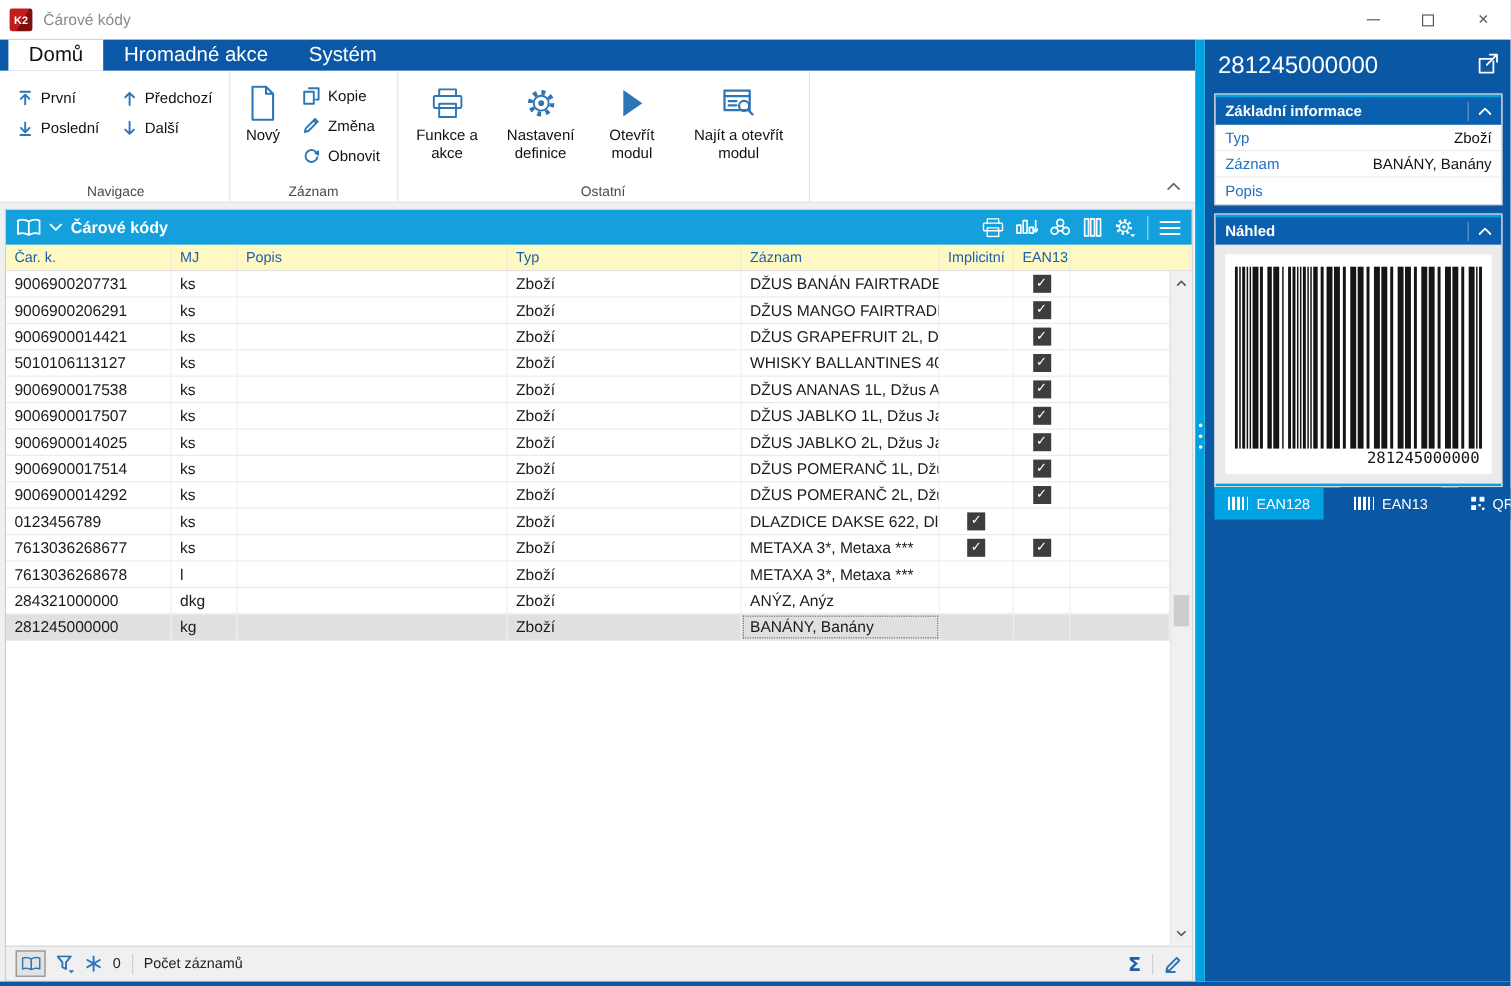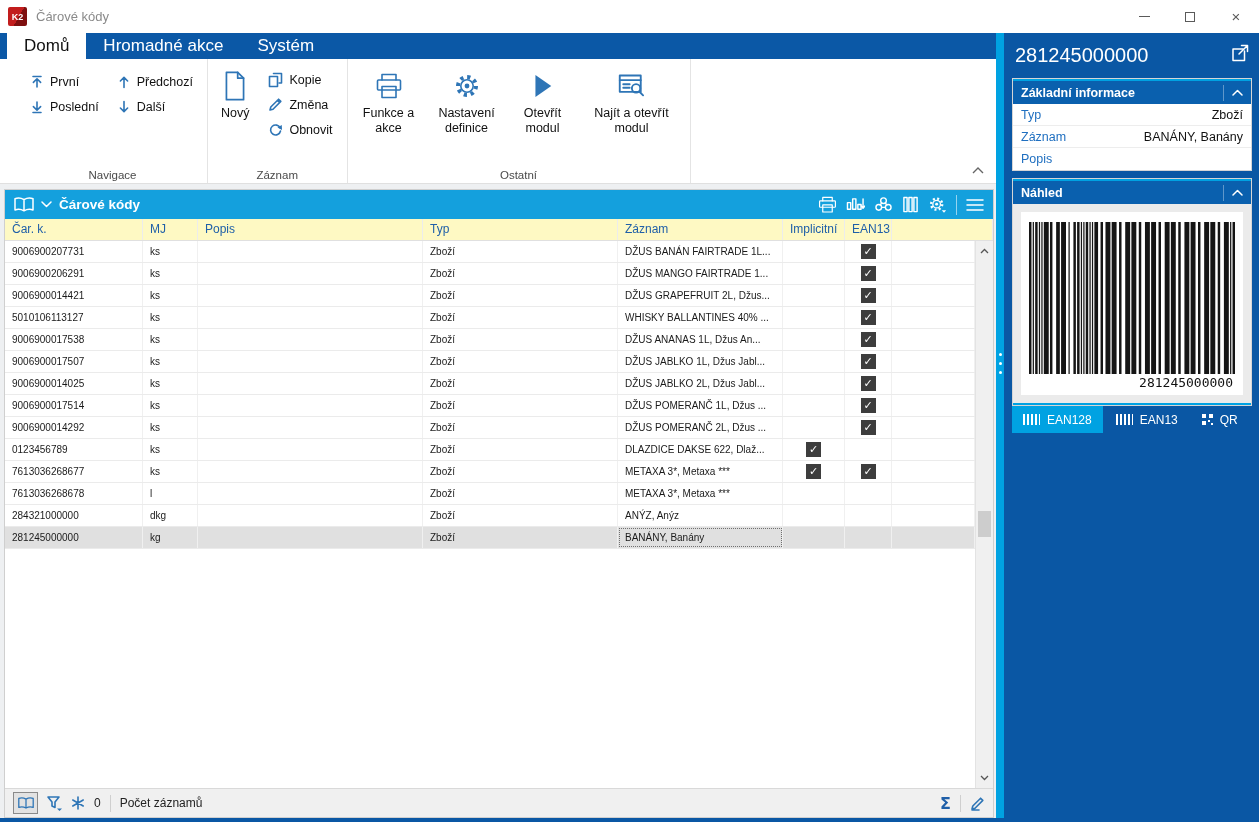--- a/index.html
+++ b/index.html
@@ -21,21 +21,21 @@
   .app-row { flex:1; display:flex; min-height:0; }
   .bottom-strip { flex:0 0 4px; background:#0a57a4; }
 
   
   .left-col { width:996px; display:flex; flex-direction:column; min-height:0; }
 
   .ribbon-tabs { height:26px; background:#0b58a6; display:flex; padding-left:7px; flex:0 0 auto; }
   .rtab { padding:0 17px; display:flex; align-items:center; color:#fff; font-size:17px; }
   .rtab.active { background:#fff; color:#111; }
 
-  .ribbon-body { height:125px; background:#fff; display:flex; position:relative; padding-left:18px; flex:0 0 auto; border-bottom:1px solid #e0e0e0; }
+  .ribbon-body { height:110px; background:#fff; display:flex; position:relative; padding-left:2px; flex:0 0 auto; border-bottom:1px solid #e0e0e0; }
   .rgroup { position:relative; border-right:1px solid #e4e4e4; padding:5px 12px 18px 10px; display:flex; gap:14px; }
   .rgroup-label { position:absolute; left:0; right:0; bottom:2px; text-align:center; font-size:11.5px; color:#4a4a4a; }
   .nav-col { display:flex; flex-direction:column; padding-top:5px; }
   .nav-btn { height:25px; display:flex; align-items:center; gap:6px; font-size:12.5px; color:#111; padding:0 2px; cursor:default; }
   .big-btn { display:flex; flex-direction:column; align-items:center; gap:3px; padding:5px 3px 0; text-align:center; font-size:12.5px; line-height:1.2; color:#111; }
   .big-btn .bicon { height:34px; display:flex; align-items:center; justify-content:center; }
   .small-col { display:flex; flex-direction:column; padding-top:3px; }
   .ribbon-collapse { position:absolute; right:12px; bottom:6px; }
 
   .ric { stroke:#2e75b6; fill:none; stroke-width:1.6; stroke-linecap:round; stroke-linejoin:round; }
@@ -62,21 +62,21 @@
   .wic { stroke:#fff; fill:none; stroke-width:1.5; stroke-linecap:round; stroke-linejoin:round; }
   .wic-fill { fill:#fff; stroke:none; }
 
   .cols { display:grid; grid-template-columns:138px 55px 225px 195px 165px 62px 47px 1fr; }
   .col-head { height:22px; background:#fef9c3; border-bottom:1px solid #e0e0e0; color:#1f5fa8; flex:0 0 auto; }
   .col-head .hcell { line-height:21px; padding-left:7px; border-right:1px solid #ececec; overflow:hidden; white-space:nowrap; }
 
   .table-area { flex:1; display:flex; min-height:0; }
   .grid-col { flex:1; background:#fff; overflow:hidden; display:flex; flex-direction:column; }
   .rows-wrap { flex:1; background:#fff; }
-  .trow { height:22px; border-bottom:1px solid #ebebeb; font-size:10px; }
+  .trow { height:22px; border-bottom:1px solid #ebebeb; font-size:13px; }
   .trow.selected { background:#e0e0e0; }
   .tcell { line-height:21px; padding-left:7px; border-right:1px solid #f0f0f0; overflow:hidden; white-space:nowrap; }
   .chk-cell { display:flex; align-items:center; justify-content:center; padding:0; }
   .cell-focus { outline:1px dotted #707070; outline-offset:-2px; }
   .chk { width:15px; height:15px; background:#3d3d3d; color:#fff; font-size:11px; line-height:15px; text-align:center; }
   .chk::after { content:"✓"; }
 
   .vscroll { width:18px; flex:0 0 18px; background:#f0f0f0; border-left:1px solid #e3e3e3; position:relative; }
   .scroll-arrow { position:absolute; left:0; right:0; height:16px; display:flex; align-items:center; justify-content:center; }
   .scroll-arrow.up { top:2px; } .scroll-arrow.down { bottom:2px; }
@@ -103,21 +103,21 @@
   .rp-field { height:22px; display:flex; align-items:center; padding:0 8px; border-bottom:1px solid #ededed; font-size:12.5px; }
   .rp-field:last-child { border-bottom:none; }
   .rp-field .lbl { color:#1f6fc0; }
   .rp-field .val { margin-left:auto; color:#111; }
 
   .preview-body { background:#ebebeb; padding:8px; border-bottom:2px solid #00a2e2; }
   .bc-box { background:#fff; padding:10px 8px 2px; }
   .bc-svg { display:block; width:100%; height:152px; }
   .bc-caption { text-align:right; font-family:"DejaVu Sans Mono",monospace; font-size:13px; color:#111; padding:1px 2px 3px; }
 
-  .format-tabs { display:flex; gap:2px; }
+  .format-tabs { display:flex; gap:14px; }
   .ftab { height:27px; display:flex; align-items:center; gap:7px; padding:0 11px; color:#fff; font-size:12px; background:#0a57a4; }
   .ftab.active { background:#00a2e2; }
   .bars-glyph { width:17px; height:11px; background:repeating-linear-gradient(90deg,#fff 0 2px,transparent 2px 4px); }
   .qr-glyph { width:11px; height:11px;
     background:
       linear-gradient(#fff,#fff) 0 0/4px 4px no-repeat,
       linear-gradient(#fff,#fff) 7px 0/4px 4px no-repeat,
       linear-gradient(#fff,#fff) 0 7px/4px 4px no-repeat,
       linear-gradient(#fff,#fff) 6px 6px/2px 2px no-repeat,
       linear-gradient(#fff,#fff) 9px 9px/2px 2px no-repeat; }

